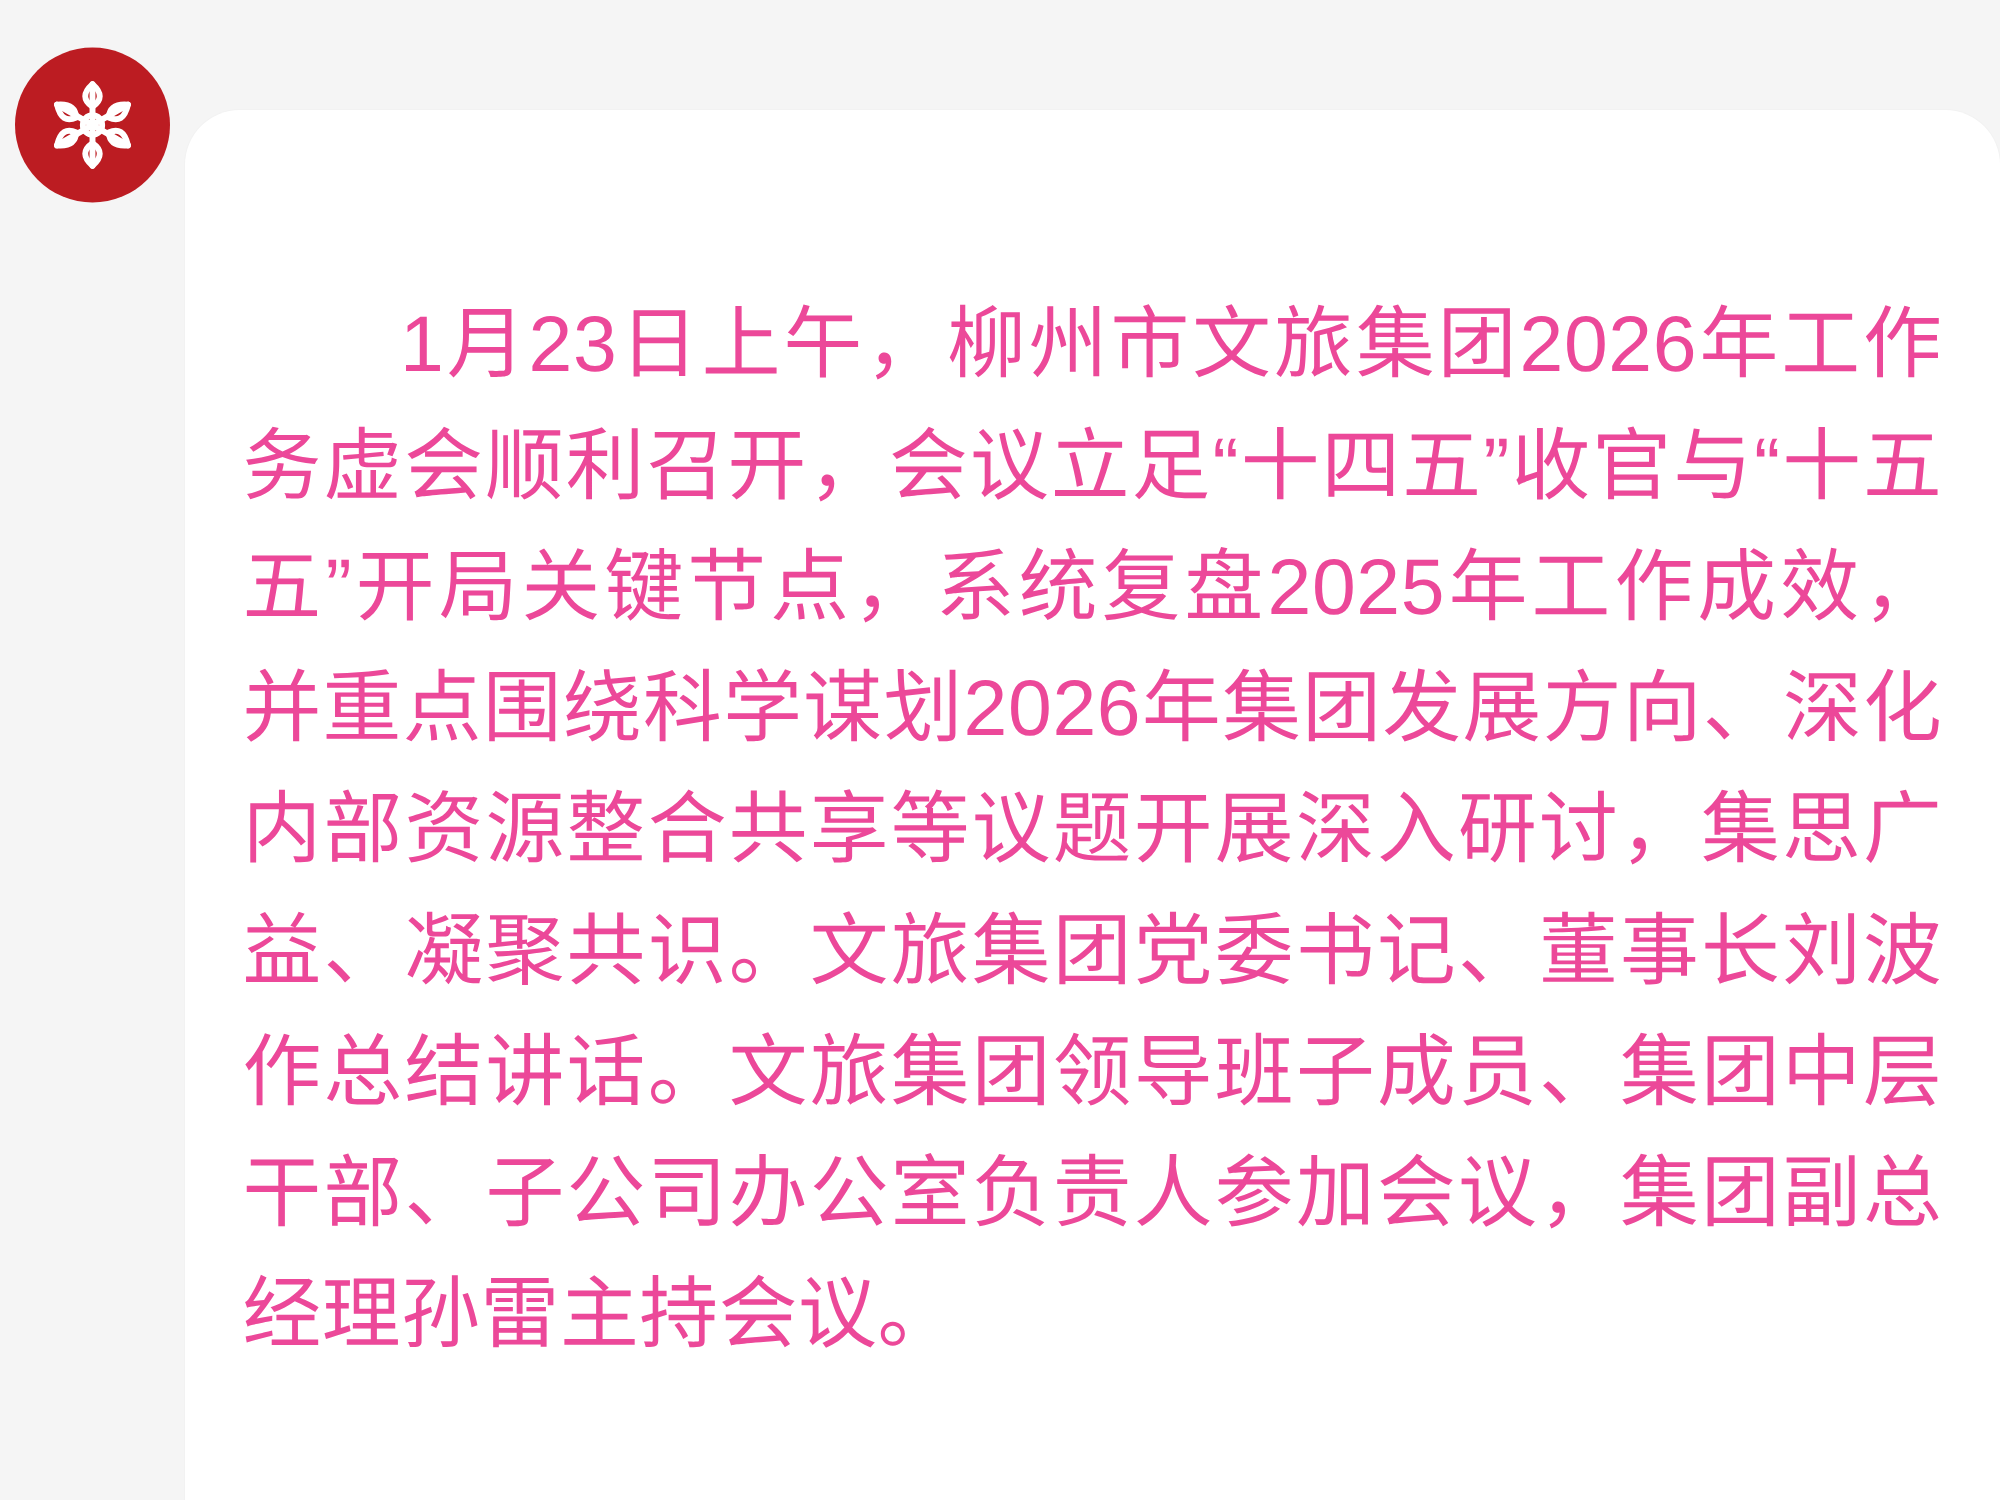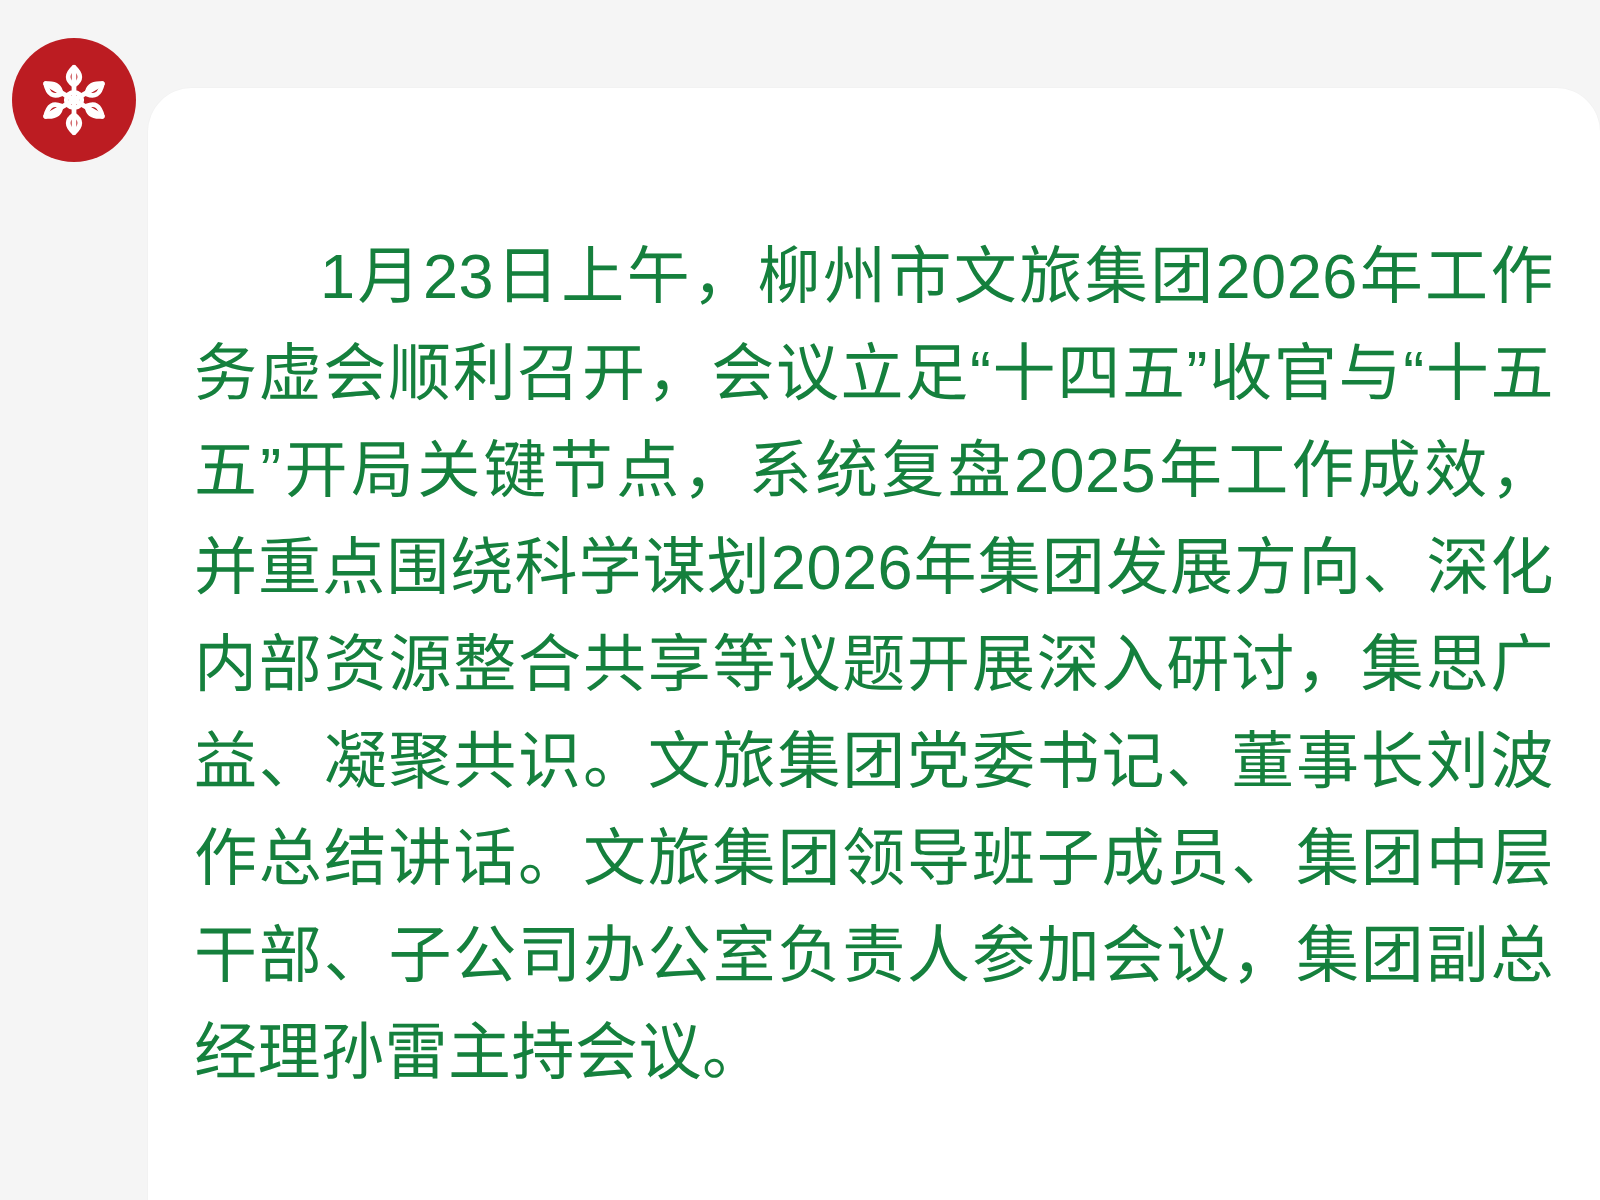--- a/index.html
+++ b/index.html
@@ -49,21 +49,21 @@
     border-top-right-radius: 44px;
     box-shadow: 0 0 0 1px rgba(0,0,0,0.012);
     overflow: hidden;
   }
 
   .article-body {
     position: absolute;
     left: 46px;
     right: 46px;
     top: 140px;
-    color: #15803d;
+    color: #ec4899;
     font-size: 63px;
     line-height: 97px;
     letter-spacing: 0.5px;
     text-align: justify;
     text-justify: inter-ideograph;
     word-break: break-all;
   }
 
   .article-body p {
     margin: 0;

